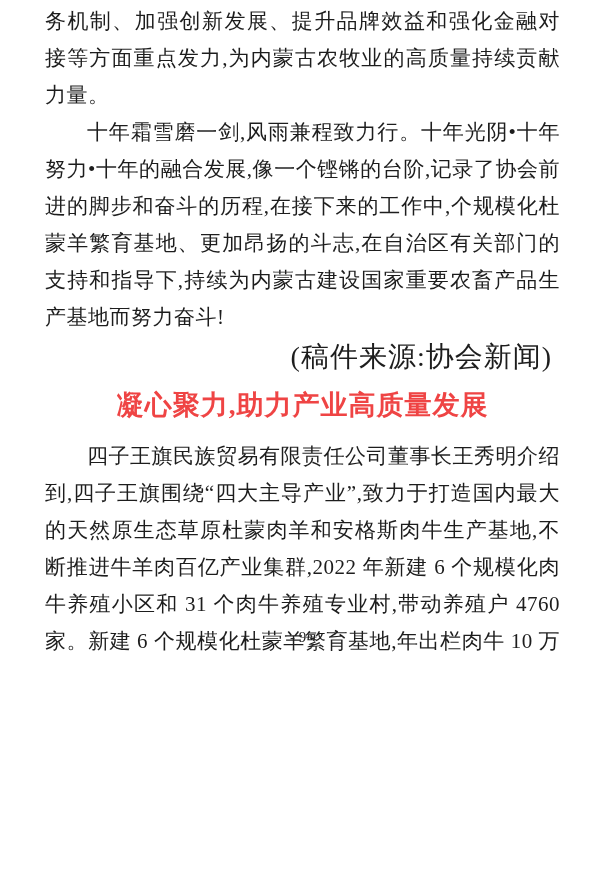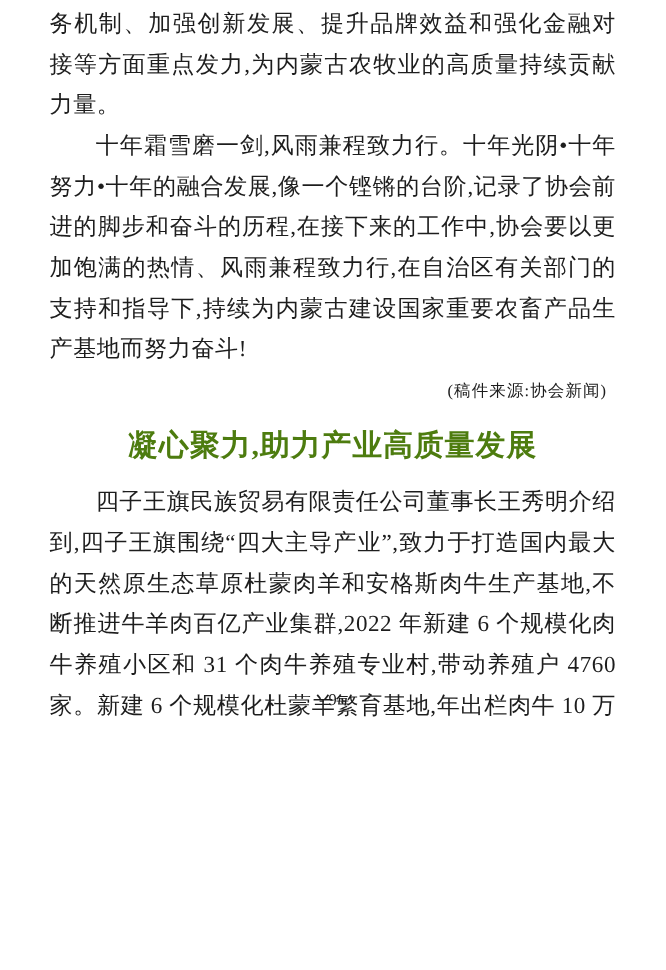--- a/index.html
+++ b/index.html
@@ -26,21 +26,21 @@
     line-height: 37px;
     letter-spacing: 0.5px;
     text-align: justify;
     text-justify: inter-character;
   }
   .para.indent {
     text-indent: 2em;
   }
   .source-line {
     margin: 2px 8px 0 0;
-    font-size: 15px;
+    font-size: 28px;
     line-height: 37px;
     text-align: right;
     letter-spacing: 1px;
   }
   .article-title {
     margin: 10px 0 13px 0;
     font-size: 27px;
     line-height: 40px;
     font-weight: bold;
     text-align: center;
@@ -56,19 +56,19 @@
     color: #1d1d1d;
     font-family: "Liberation Serif", "DejaVu Serif", serif;
   }
 </style>
 </head>
 <body>
 
 <div class="page">
   <div class="body-text">
     <p class="para">务机制、加强创新发展、提升品牌效益和强化金融对接等方面重点发力,为内蒙古农牧业的高质量持续贡献力量。</p>
-    <p class="para indent">十年霜雪磨一剑,风雨兼程致力行。十年光阴•十年努力•十年的融合发展,像一个铿锵的台阶,记录了协会前进的脚步和奋斗的历程,在接下来的工作中,协会要以更加饱满的热情、风雨兼程致力行,在自治区有关部门的支持和指导下,持续为内蒙古建设国家重要农畜产品生产基地而努力奋斗!</p>
+    <p class="para indent">十年霜雪磨一剑,风雨兼程致力行。十年光阴•十年努力•十年的融合发展,像一个铿锵的台阶,记录了协会前进的脚步和奋斗的历程,在接下来的工作中,个规模化杜蒙羊繁育基地、更加昂扬的斗志,在自治区有关部门的支持和指导下,持续为内蒙古建设国家重要农畜产品生产基地而努力奋斗!</p>
     <p class="source-line">(稿件来源:协会新闻)</p>
-    <h1 class="article-title" style="color: #4d7c0f;">凝心聚力,助力产业高质量发展</h1>
+    <h1 class="article-title" style="color: #ef4444;">凝心聚力,助力产业高质量发展</h1>
     <p class="para indent">四子王旗民族贸易有限责任公司董事长王秀明介绍到,四子王旗围绕“四大主导产业”,致力于打造国内最大的天然原生态草原杜蒙肉羊和安格斯肉牛生产基地,不断推进牛羊肉百亿产业集群,2022 年新建 6 个规模化肉牛养殖小区和 31 个肉牛养殖专业村,带动养殖户 4760 家。新建 6 个规模化杜蒙羊繁育基地,年出栏肉牛 10 万头,肉羊 100 万只。形成龙头企业+基地+农牧户的产业化格局,带动农牧民增收致富,助力全旗乡村振兴战略实施。</p>
   </div>
   <div class="page-footer">- 9 -</div>
 </div>
 
 </body></html>

